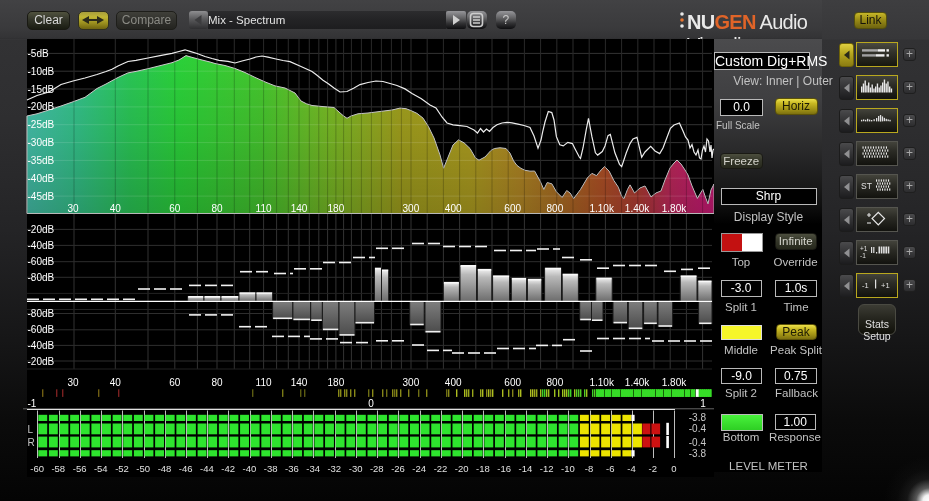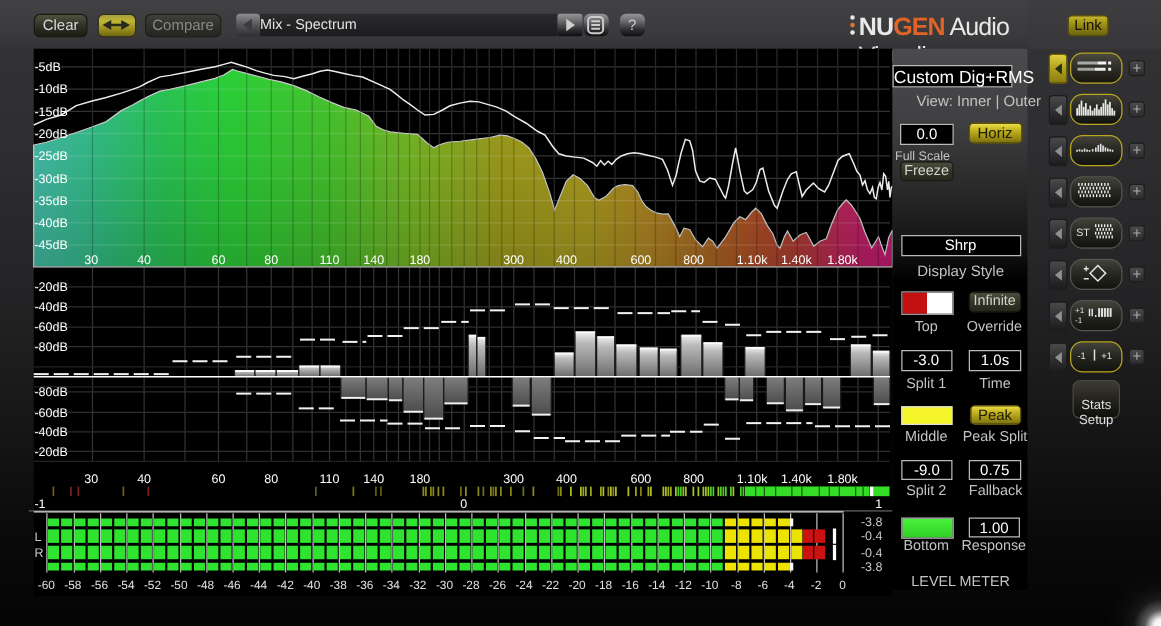--- a/index.html
+++ b/index.html
@@ -8,21 +8,21 @@
 #topbar{position:absolute;left:0;top:0;width:822px;height:39px;background:linear-gradient(180deg,#424244 0,#3a3a3c 28px,#333335 38px,#2e2e30 39px)}
 .btn{position:absolute;border-radius:4px;font-size:11.5px;display:flex;align-items:center;justify-content:center}
 #svgwrap{position:absolute;left:0;top:0}
 #panel{position:absolute;left:714px;top:39px;width:108px;height:433px;background:linear-gradient(180deg,#4b4b4d 0px,#3f3f41 60px,#2a2a2b 110px,#101010 165px,#000 185px,#000 433px);color:#c9c9c9}
 .fld{position:absolute;background:#000;border:1px solid #b9b9b9;color:#fff;text-align:center;font-size:12px;line-height:15px;white-space:nowrap}
 .lab{position:absolute;font-size:11.5px;color:#c2c2c2;text-align:center;white-space:nowrap}
 .ybtn{position:absolute;border-radius:4px;background:linear-gradient(180deg,#ece04a 0%,#c8b822 30%,#9a8c14 75%,#7c7010 100%);color:#1e1c04;font-size:12px;text-align:center;border:1px solid #5c5208}
 .dbtn{position:absolute;border-radius:4px;background:linear-gradient(180deg,#4c4e3e 0%,#35372a 45%,#26281c 100%);color:#d4d4cc;font-size:11.5px;text-align:center;border:1px solid #1a1a14}
 .navb{position:absolute;border-radius:3px;background:linear-gradient(180deg,#8e8e90 0%,#5a5a5c 45%,#2e2e30 100%)}
 .gbtn{position:absolute;border-radius:4px;background:linear-gradient(180deg,#96969a 0%,#68686a 35%,#303032 70%,#0e0e10 100%);color:#d8d8d8}
-.pbt{position:absolute;width:42px;height:25px;border-radius:10px;background:linear-gradient(180deg,#43433b 0%,#2b2b25 40%,#12120e 100%)}
+.pbt{position:absolute;width:42px;height:25px;border-radius:0;background:linear-gradient(180deg,#43433b 0%,#2b2b25 40%,#12120e 100%)}
 .pbty{border:1.5px solid #b9a81e}
 .pbtg{border:1.5px solid #55554f}
 .parr{position:absolute;width:15px;height:24px;border-radius:3px;background:linear-gradient(180deg,#4a4a4c 0%,#343436 45%,#1c1c1e 100%);border:1px solid #1c1c1c}
 .plus{position:absolute;width:13px;height:13px;border-radius:3px;background:linear-gradient(180deg,#4a4a4c 0%,#2c2c2e 100%);color:#a8a8a8;font-size:12px;line-height:11px;text-align:center;border:1px solid #1f1f1f}
 </style></head><body>
 <div id="root"></div>
 <div id="shine"></div>
 <div id="topbar">
 <div class="btn" style="left:27px;top:10.5px;width:43px;height:19px;border-radius:5px;background:linear-gradient(180deg,#50523e 0%,#33352a 45%,#1a1c12 100%);border:1px solid #191913;color:#d8d8d8;font-size:12px">Clear</div>
 <div class="btn" style="left:78px;top:10.5px;width:30.5px;height:19px;border-radius:5px;background:linear-gradient(180deg,#a89e3c 0%,#c0b634 30%,#958a1c 70%,#6e6410 100%);border:1px solid #30301e">
@@ -868,21 +868,21 @@
 <text x="706" y="445.6">-0.4</text>
 <text x="706" y="457.1">-3.8</text>
 </g>
 </svg></div>
 <div id="panel">
 <div class="fld" style="left:0;top:13px;width:96px;height:18px;line-height:16px;font-size:14px">Custom Dig+RMS</div>
 <div class="lab" style="left:69px;top:35px;transform:translateX(-50%);font-size:12px">View: Inner | Outer</div>
 <div class="fld" style="left:6px;top:59.5px;width:43px;height:17.5px;line-height:15.5px;font-size:12px">0.0</div>
 <div class="ybtn" style="left:60.5px;top:59px;width:43px;height:16.5px;line-height:15px">Horiz</div>
 <div class="lab" style="left:2px;top:80.5px;font-size:10px">Full Scale</div>
-<div class="dbtn" style="left:5.5px;top:90px;width:43.5px;height:16px;line-height:14.5px">Freeze</div>
+<div class="dbtn" style="left:5.5px;top:114px;width:43.5px;height:16px;line-height:14.5px">Freeze</div>
 <div class="fld" style="left:6.5px;top:149px;width:96px;height:16.5px;line-height:14.5px;font-size:12px">Shrp</div>
 <div class="lab" style="left:54.5px;top:170.5px;transform:translateX(-50%);font-size:12px">Display Style</div>
 <div style="position:absolute;left:6.5px;top:194px;width:42px;height:18.5px;border:1px solid #999;background:linear-gradient(90deg,#c31111 0 50%,#fff 50% 100%)"></div>
 <div class="dbtn" style="left:60.5px;top:194px;width:42.5px;height:16.5px;line-height:15px">Infinite</div>
 <div class="lab" style="left:27px;top:216.5px;transform:translateX(-50%);font-size:11.5px">Top</div>
 <div class="lab" style="left:81.5px;top:216.5px;transform:translateX(-50%);font-size:11.5px">Override</div>
 <div class="fld" style="left:6.5px;top:240.5px;width:41px;height:17px;line-height:15px;font-size:12px">-3.0</div>
 <div class="fld" style="left:61px;top:240.5px;width:42px;height:17px;line-height:15px;font-size:12px">1.0s</div>
 <div class="lab" style="left:27px;top:261.5px;transform:translateX(-50%);font-size:11.5px">Split 1</div>
 <div class="lab" style="left:82px;top:261.5px;transform:translateX(-50%);font-size:11.5px">Time</div>

